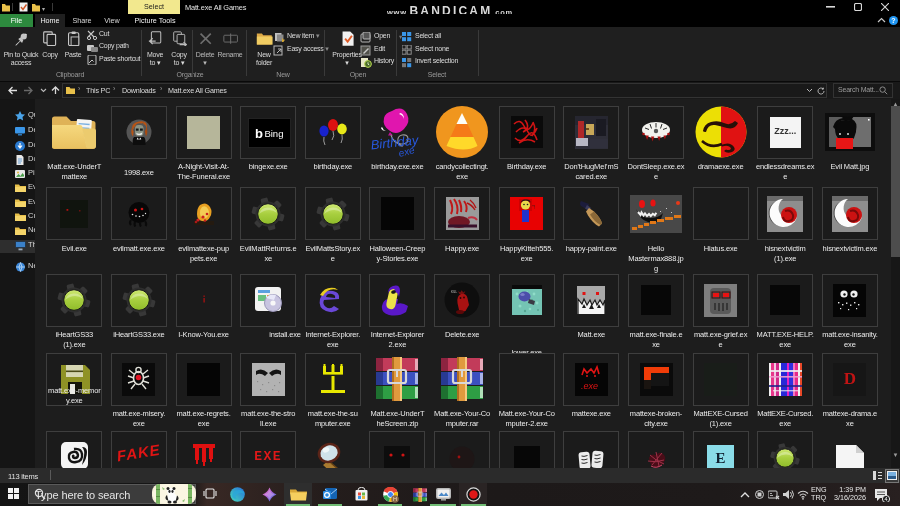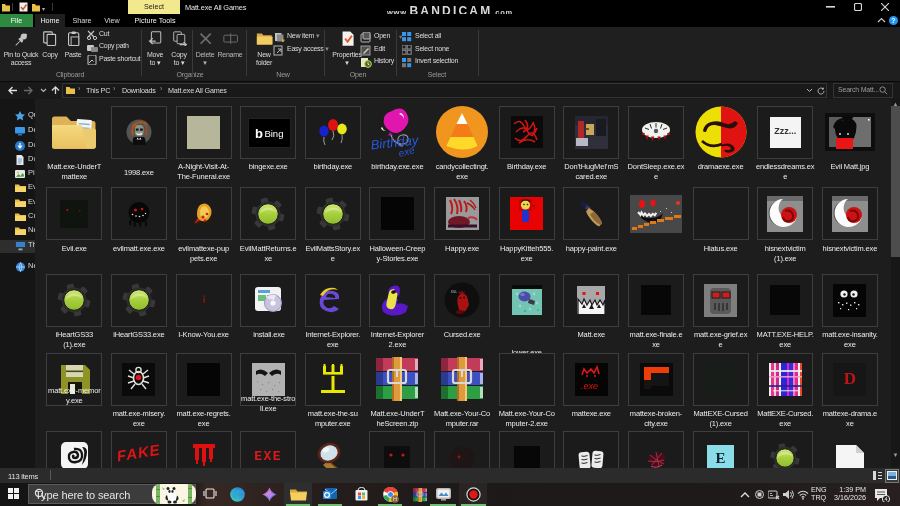--- a/index.html
+++ b/index.html
@@ -731,20 +731,25 @@
               <rect x="44" y="20" width="7" height="3"></rect>
             </g>
             <circle cx="48" cy="8" r="2" fill="#e83818"></circle>
             <g fill="#c8c8c8">
               <rect x="30" y="16" width="1" height="1"></rect>
               <rect x="36" y="13" width="1" height="1"></rect>
               <rect x="41" y="17" width="1" height="1"></rect>
             </g>
           </svg>
         </div>
+<div class="lbl" style="left:622.0px;top:243.5px">
+          <div style="white-space:nowrap">Hello</div>
+          <div style="white-space:nowrap">Mastermax888.jp</div>
+          <div style="white-space:nowrap">g</div>
+        </div>
 <div class="frame" style="left:692.6px;top:187.0px"></div>
 <div class="lbl" style="left:686.6px;top:243.5px">
           <div style="white-space:nowrap">Hiatus.exe</div>
         </div>
 <div class="frame" style="left:757.2px;top:187.0px"></div>
 <div style="position:absolute;left:767.2px;top:195.5px;">
           <svg width="36" height="36" viewBox="0 0 36 36" style="">
             <rect width="36" height="36" fill="#8e8e8e"></rect>
             <rect x="0" y="0" width="36" height="5" fill="#6a6a6a"></rect>
             <path d="M14 4 a13 13 0 1 0 13 17 a10 10 0 1 1 -13 -17z" fill="#0d0d0d" opacity=".55"></path>
@@ -822,21 +827,21 @@
             <rect x="1" y="1" width="26" height="24" rx="3" fill="#f2f2f2"></rect>
             <rect x="4" y="4" width="12" height="3" fill="#5aa0e0"></rect>
             <rect x="4" y="9" width="8" height="6" fill="#68c080"></rect>
             <rect x="13" y="9" width="6" height="4" fill="#e8a040"></rect>
             <circle cx="19" cy="17" r="8.5" fill="#c8c4e0"></circle>
             <circle cx="19" cy="17" r="8.5" fill="none" stroke="#9a96b8" stroke-width="1"></circle>
             <circle cx="19" cy="17" r="2.6" fill="#f8f8f8"></circle>
             <path d="M12 12 a9 9 0 0 1 10-3 l-2 5z" fill="#e8e8f8"></path>
           </svg>
         </div>
-<div class="lbl" style="left:235px;top:330.0px">
+<div class="lbl" style="left:251px;top:330.0px">
           <div style="white-space:nowrap">install.exe</div>
         </div>
 <div class="frame" style="left:304.8px;top:273.5px"></div>
 <div style="position:absolute;left:316.3px;top:285.0px;">
           <svg width="33" height="30" viewBox="0 0 33 30" style="">
             <path d="M17 6 q-10-2-13 8 q-2 9 6 12 q8 3 13-2 l-5-3 q-4 4-8 1 q-4-3-2-7 l15 -1 q1-7-6-8z m-7 6 q1-4 6-3 q4 1 3 4z" fill="#6a48d8"></path>
             <path d="M4 10 q5-9 15-7 l3 2 q-10-3-15 6z" fill="#e8cc20"></path>
           </svg>
         </div>
 <div class="lbl" style="left:298.8px;top:330.0px">
@@ -862,21 +867,21 @@
             <circle cx="18" cy="18" r="17.5" fill="#0e0e0e"></circle>
             <path d="M17 12 q5-1 6.5 4 l1.5 7 -3.5 6 q-4.5 2-6.5-1 l-1.5-7 q-1-7 3.5-9z" fill="#a81212"></path>
             <path d="M15.5 12 l-1.5-3 2.2 1.4 1.5-2.2 1.5 2.2 2.2-1.4 -1.5 3z" fill="#781010"></path>
             <text x="7" y="11" font-size="3" fill="#c8c8c8" font-family="Liberation Sans,sans-serif">KILL</text>
             <ellipse cx="16" cy="30" rx="4" ry="2" fill="#5a0808"></ellipse>
             <circle cx="16.5" cy="16" r=".9" fill="#280404"></circle>
             <circle cx="20" cy="15.5" r=".9" fill="#280404"></circle>
           </svg>
         </div>
 <div class="lbl" style="left:428.1px;top:330.0px">
-          <div style="white-space:nowrap">Cursed.exe</div>
+          <div style="white-space:nowrap">Delete.exe</div>
         </div>
 <div class="frame" style="left:498.7px;top:273.5px"></div>
 <div style="position:absolute;left:511.7px;top:285.0px;">
           <svg width="30" height="30" viewBox="0 0 30 30" style="">
             <rect width="30" height="30" fill="#0a0a0a"></rect>
             <rect x="0" y="4" width="30" height="26" fill="#74c4b4"></rect>
             <g fill="#8fdcc8">
               <circle cx="5" cy="9" r="1.4"></circle>
               <circle cx="12" cy="14" r="1.2"></circle>
               <circle cx="22" cy="9" r="1.4"></circle>
@@ -1025,21 +1030,21 @@
               <rect x="16" y="19" width="1.2" height="1.2"></rect>
               <rect x="22" y="22" width="1.2" height="1.2"></rect>
               <rect x="27" y="19" width="1.2" height="1.2"></rect>
               <rect x="8" y="26" width="1.2" height="1.2"></rect>
               <rect x="14" y="28" width="1.2" height="1.2"></rect>
               <rect x="20" y="26" width="1.2" height="1.2"></rect>
               <rect x="26" y="28" width="1.2" height="1.2"></rect>
             </g>
           </svg>
         </div>
-<div class="lbl" style="left:234.2px;top:394px">
+<div class="lbl" style="left:234.2px;top:409.0px">
           <div style="white-space:nowrap">matt.exe-the-stro</div>
           <div style="white-space:nowrap">ll.exe</div>
         </div>
 <div class="frame" style="left:304.8px;top:352.5px"></div>
 <div style="position:absolute;left:318.8px;top:364.0px;">
           <svg width="28" height="30" viewBox="0 0 28 30" style="">
             <g fill="#e8e800">
               <rect x="2" y="26" width="24" height="3"></rect>
               <rect x="12.5" y="12" width="3" height="14"></rect>
               <rect x="4" y="8" width="20" height="2.6"></rect>

